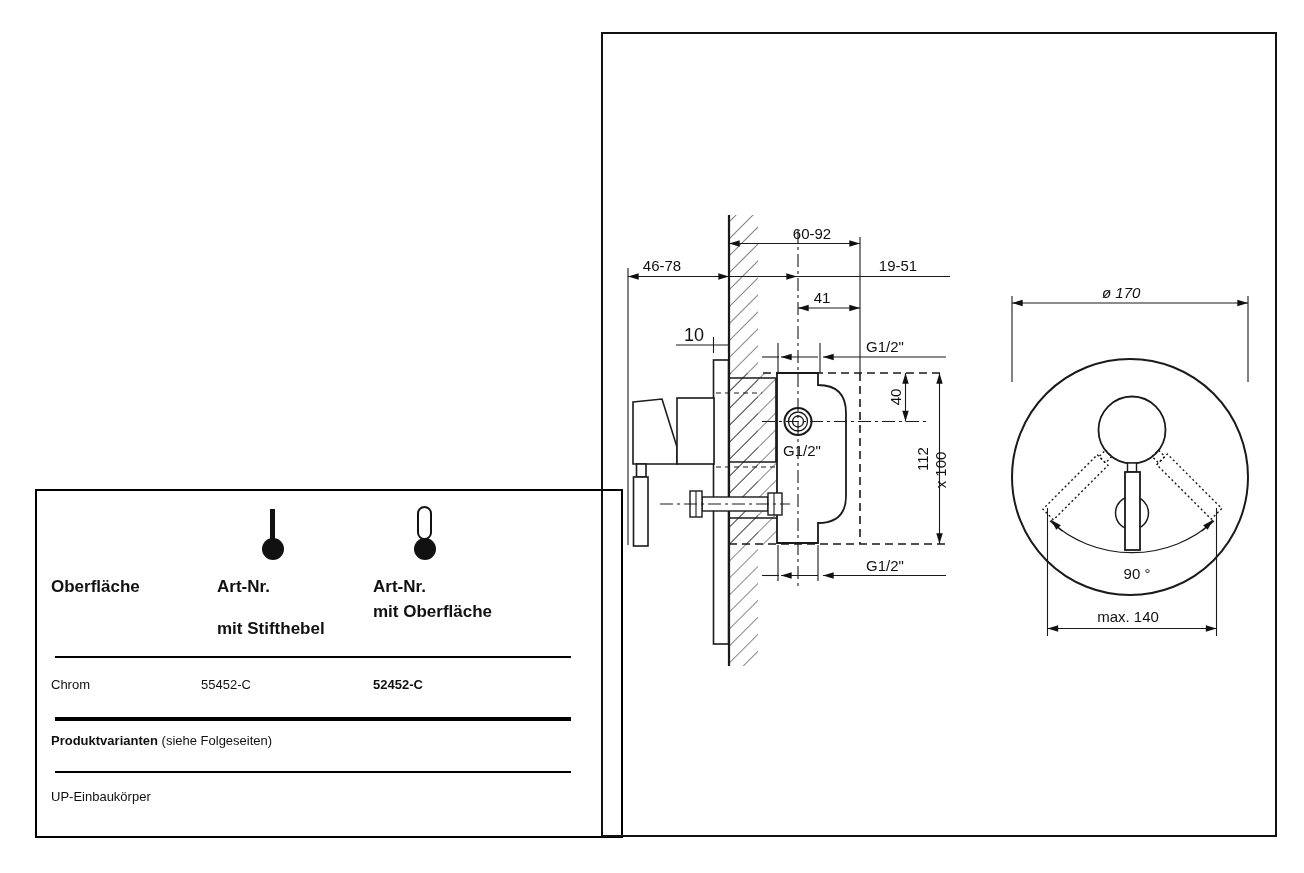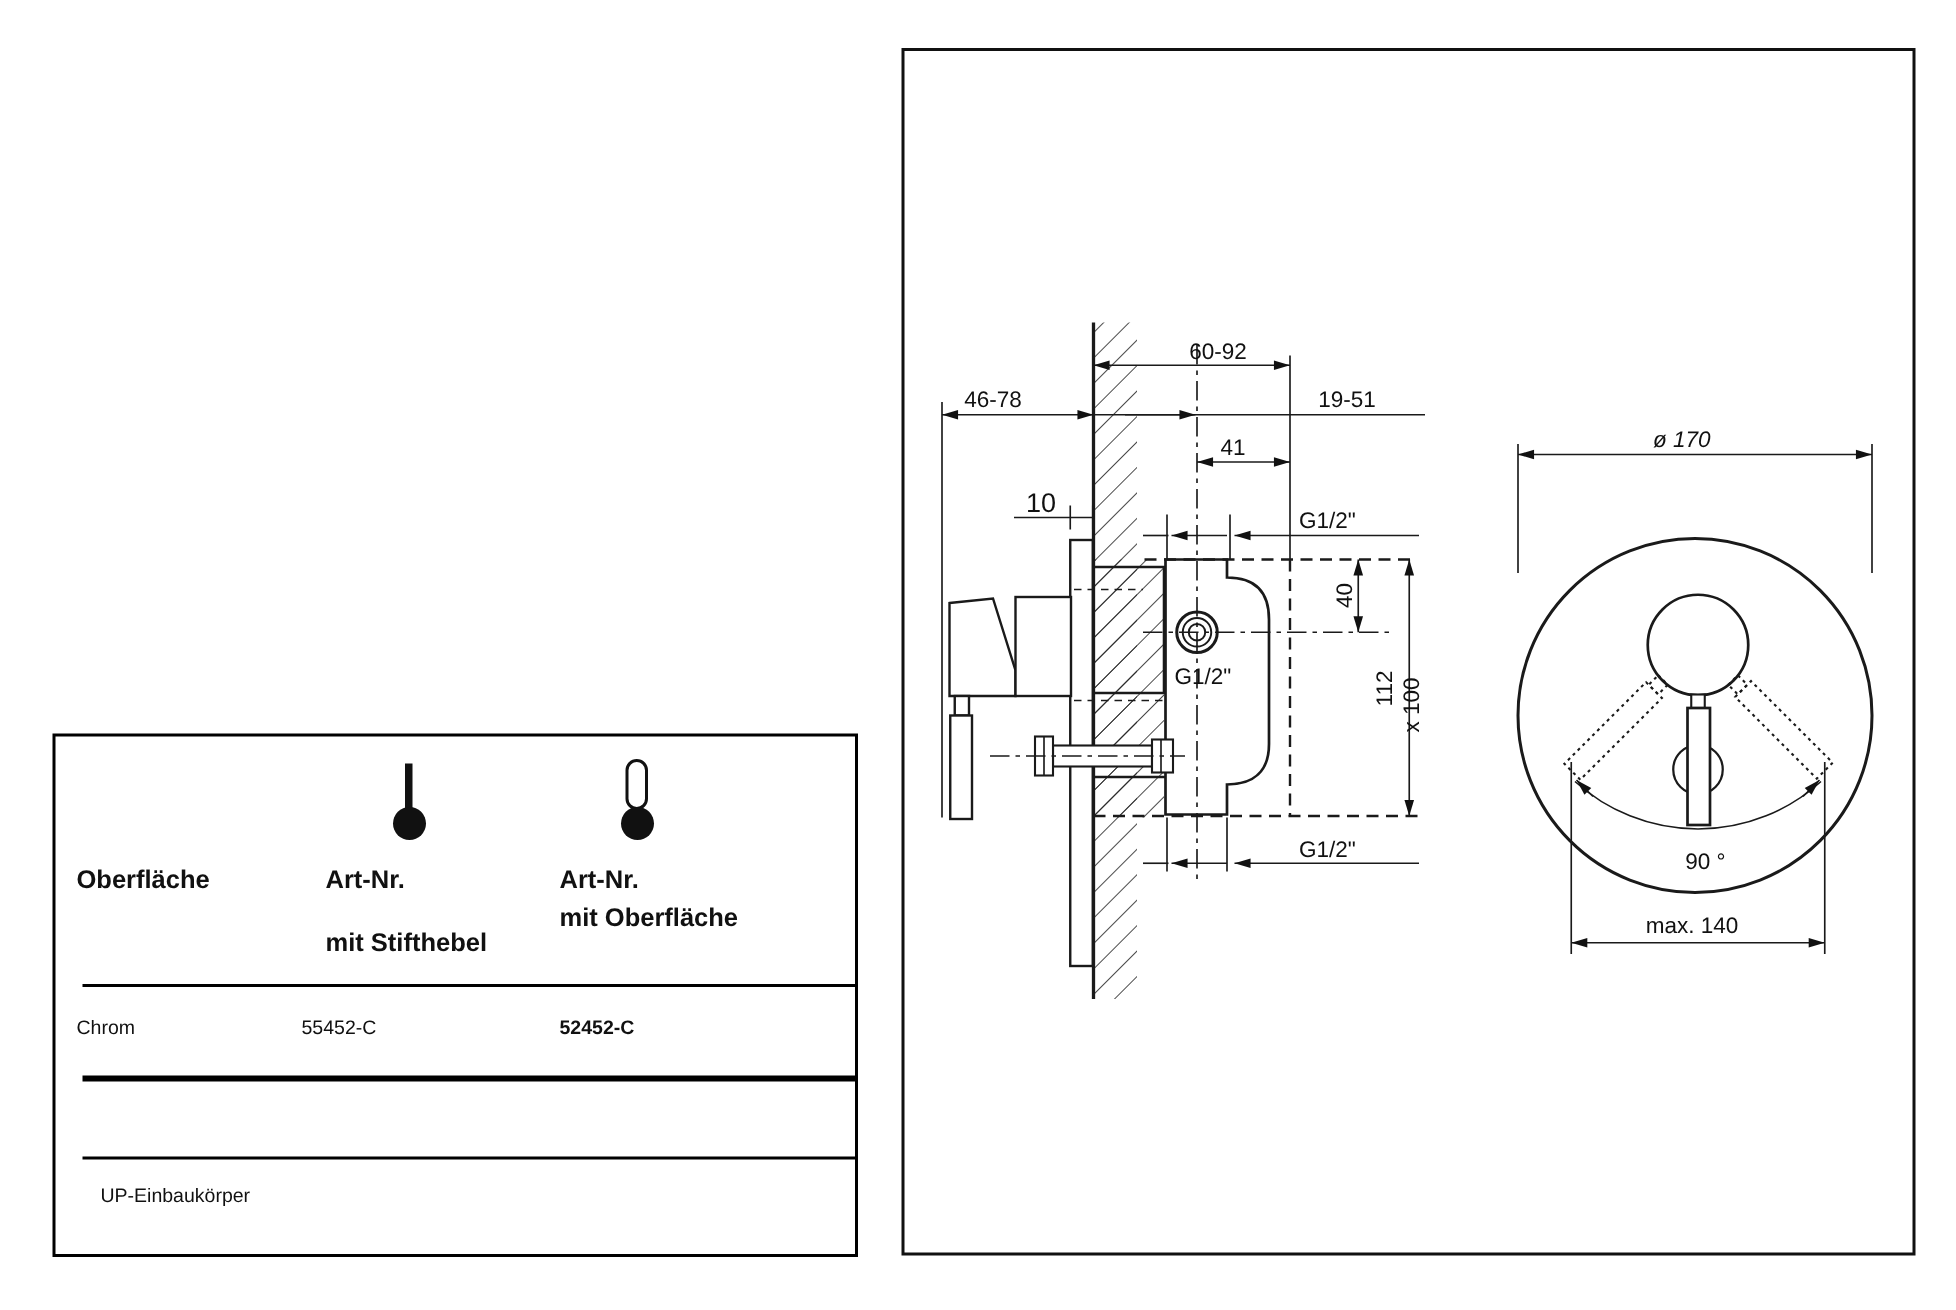--- a/index.html
+++ b/index.html
@@ -1,21 +1,21 @@
 <!DOCTYPE html>
 <html><head>
 <meta charset="utf-8">
 <style>
   html,body{margin:0;padding:0;}
   body{
     width:1304px;height:873px;background:#fff;position:relative;
     font-family:"Liberation Sans",sans-serif;color:#111;
   }
   
-  .tbox{position:absolute;left:35px;top:489px;width:537px;height:349px;
+  .tbox{position:absolute;left:35px;top:489px;width:588px;height:349px;
         border:2px solid #000;box-sizing:border-box;background:#fff;}
   .tbox .abs{position:absolute;white-space:nowrap;}
   .hdr{font-weight:bold;font-size:17px;}
   .cell{font-size:13px;}
   .rule{position:absolute;left:18px;width:516px;background:#000;}
   .rule.thin{height:1.6px;}
   .rule.thick{height:3.5px;}
   
   .stift-bar{position:absolute;left:233px;top:18px;width:5px;height:30px;background:#111;}
   .ball{position:absolute;width:22px;height:22px;border-radius:50%;background:#111;}
@@ -52,24 +52,28 @@
   <div class="abs hdr" style="left:336px;top:111px;">mit Oberfläche</div>
 
   <div class="rule thin" style="top:165px;"></div>
 
   <div class="abs cell" style="left:14px;top:186px;">Chrom</div>
   <div class="abs cell" style="left:164px;top:186px;">55452-C</div>
   <div class="abs cell" style="left:336px;top:186px;font-weight:bold;">52452-C</div>
 
   <div class="rule thick" style="top:226px;"></div>
 
+  <div class="abs cell" style="left:14px;top:242px;">
+    <b>Produktvarianten</b>
+    <span>(siehe Folgeseiten)</span>
+  </div>
 
   <div class="rule thin" style="top:280px;"></div>
 
-  <div class="abs cell" style="left:30px;top:298px;">UP-Einbaukörper</div>
+  <div class="abs cell" style="left:14px;top:298px;">UP-Einbaukörper</div>
 </section>
 
 <figure class="dwg" style="margin:0;text-align:right;">
 <svg viewBox="600 31 678 807" width="678" height="807">
   <defs>
     <pattern id="hatch" patternUnits="userSpaceOnUse" width="12" height="12" patternTransform="rotate(45)">
       <line x1="0" y1="0" x2="0" y2="12" stroke="#222" stroke-width="1.1"></line>
     </pattern>
     <marker id="arr" viewBox="0 0 12 8" refX="11.5" refY="4" markerWidth="12" markerHeight="8" orient="auto-start-reverse" markerUnits="userSpaceOnUse">
       <path d="M0.8,0.8 L11.5,4 L0.8,7.2 Z" fill="#111"></path>

